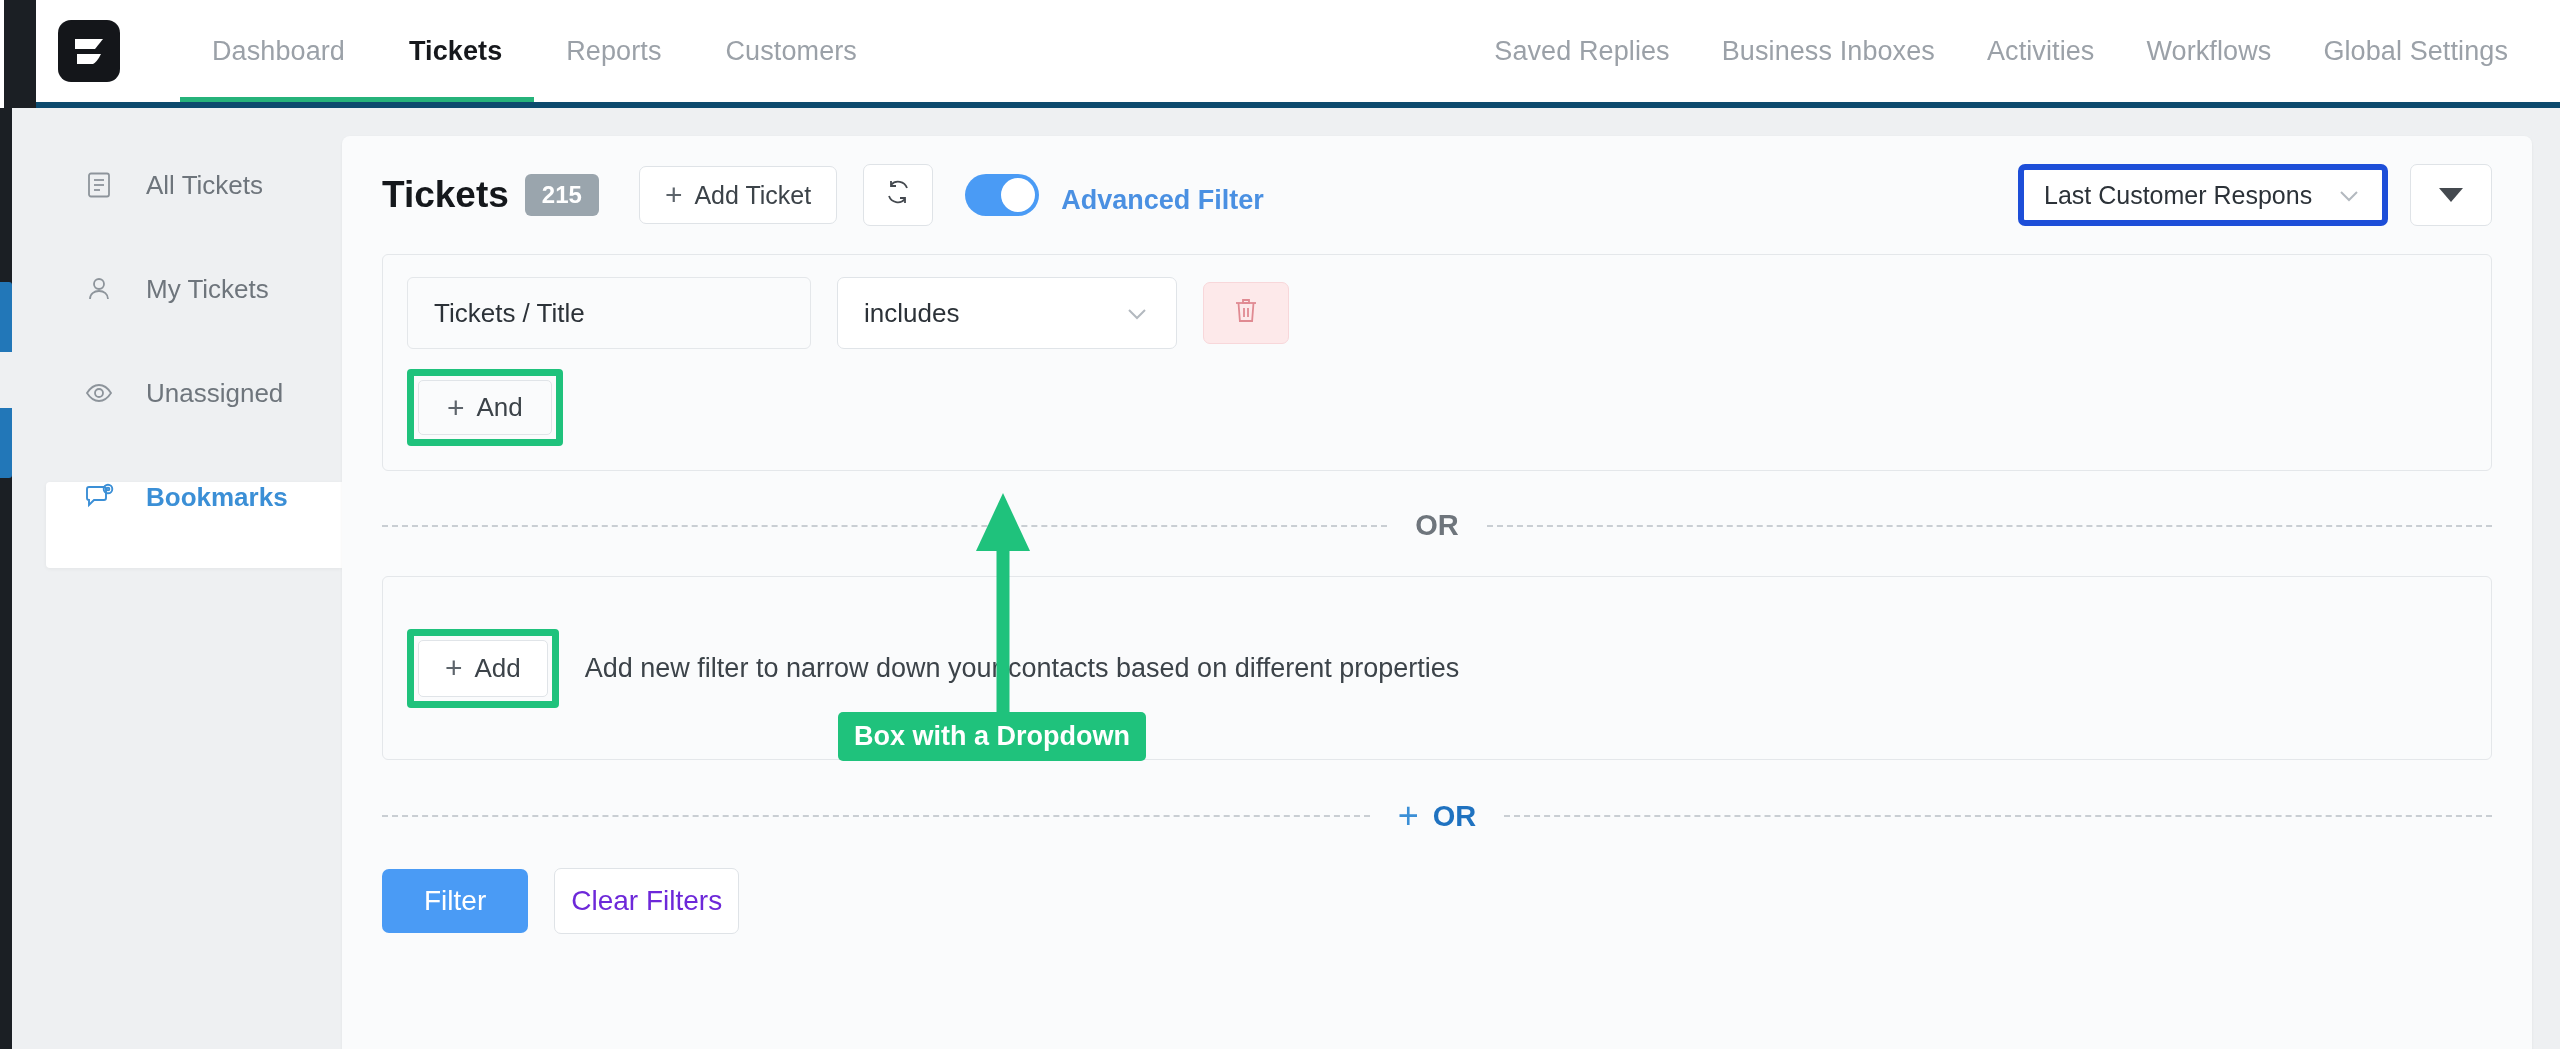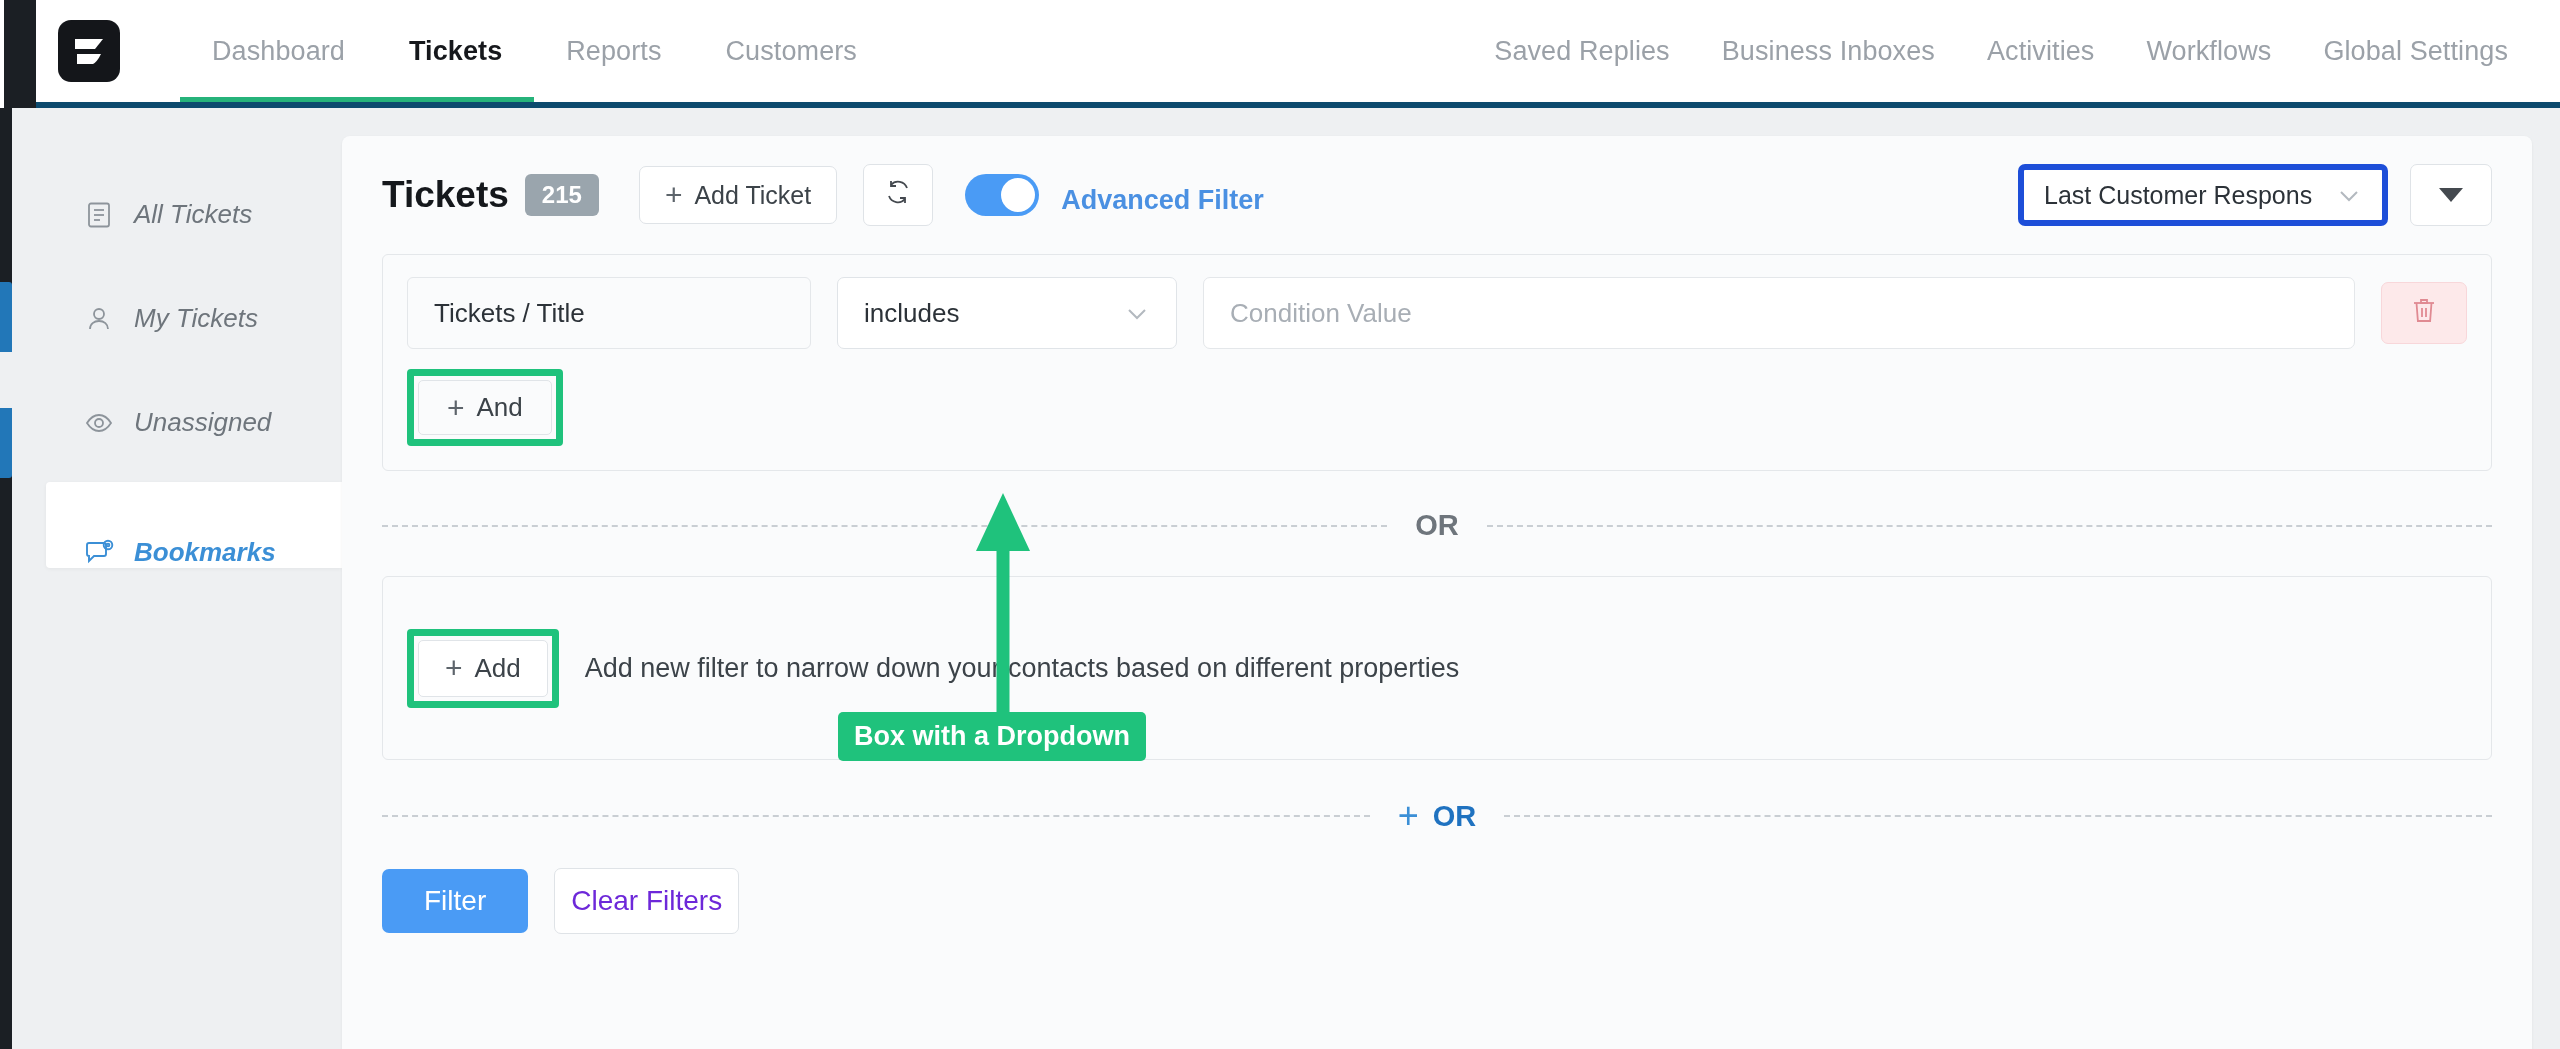--- a/index.html
+++ b/index.html
@@ -59,23 +59,23 @@
     position: absolute; left: 0; top: 70px; width: 12px; height: 56px;
     background: #eef0f2;
   }
 
   
   .sidebar {
     position: absolute; left: 12px; top: 0; width: 330px; height: 941px;
     background: #eef0f2;
   }
   .side-item {
-    display: flex; align-items: flex-end; gap: 20px;
+    display: flex; align-items: flex-start; gap: 32px;
     height: 60px; padding-left: 72px; margin-top: 44px;
-    font-size: 26px; color: #6e757c; cursor: pointer; font-style: italic;
+    font-size: 26px; color: #6e757c; cursor: pointer;
   }
   .side-item:first-child { margin-top: 62px; }
   .side-item.active {
     background: #ffffff; color: #3b8fd6; font-weight: 600;
     margin-left: 34px; padding-left: 38px; height: 86px;
     border-radius: 4px 0 0 4px;
     box-shadow: 0 1px 4px rgba(0,0,0,.05);
   }
   .side-icon { width: 30px; height: 30px; display: flex; align-items: center; justify-content: center; flex: 0 0 30px; }
 
@@ -375,23 +375,20 @@
 
           <div class="cond-select">
             <span class="sel-text">includes</span>
             <span>
               <svg width="26" height="16" viewBox="0 0 26 16" fill="none" stroke="#b3b9bf" stroke-width="2">
                 <polyline points="5,4 13,12 21,4"></polyline>
               </svg>
             </span>
           </div>
 
-          <div class="cond-value">
-            <span>Condition Value</span>
-          </div>
 
           <div class="del-btn">
             <span>
               <svg width="28" height="30" viewBox="0 0 28 30" fill="none" stroke="#e08a92" stroke-width="1.8">
                 <path d="M4 7h20"></path>
                   <path d="M11 4h6v3h-6z"></path>
                 <path d="M6.5 7l1.4 18h12.2l1.4-18"></path>
                 <line x1="12" y1="12" x2="12" y2="21"></line>
                   <line x1="16" y1="12" x2="16" y2="21"></line>
               </svg>

